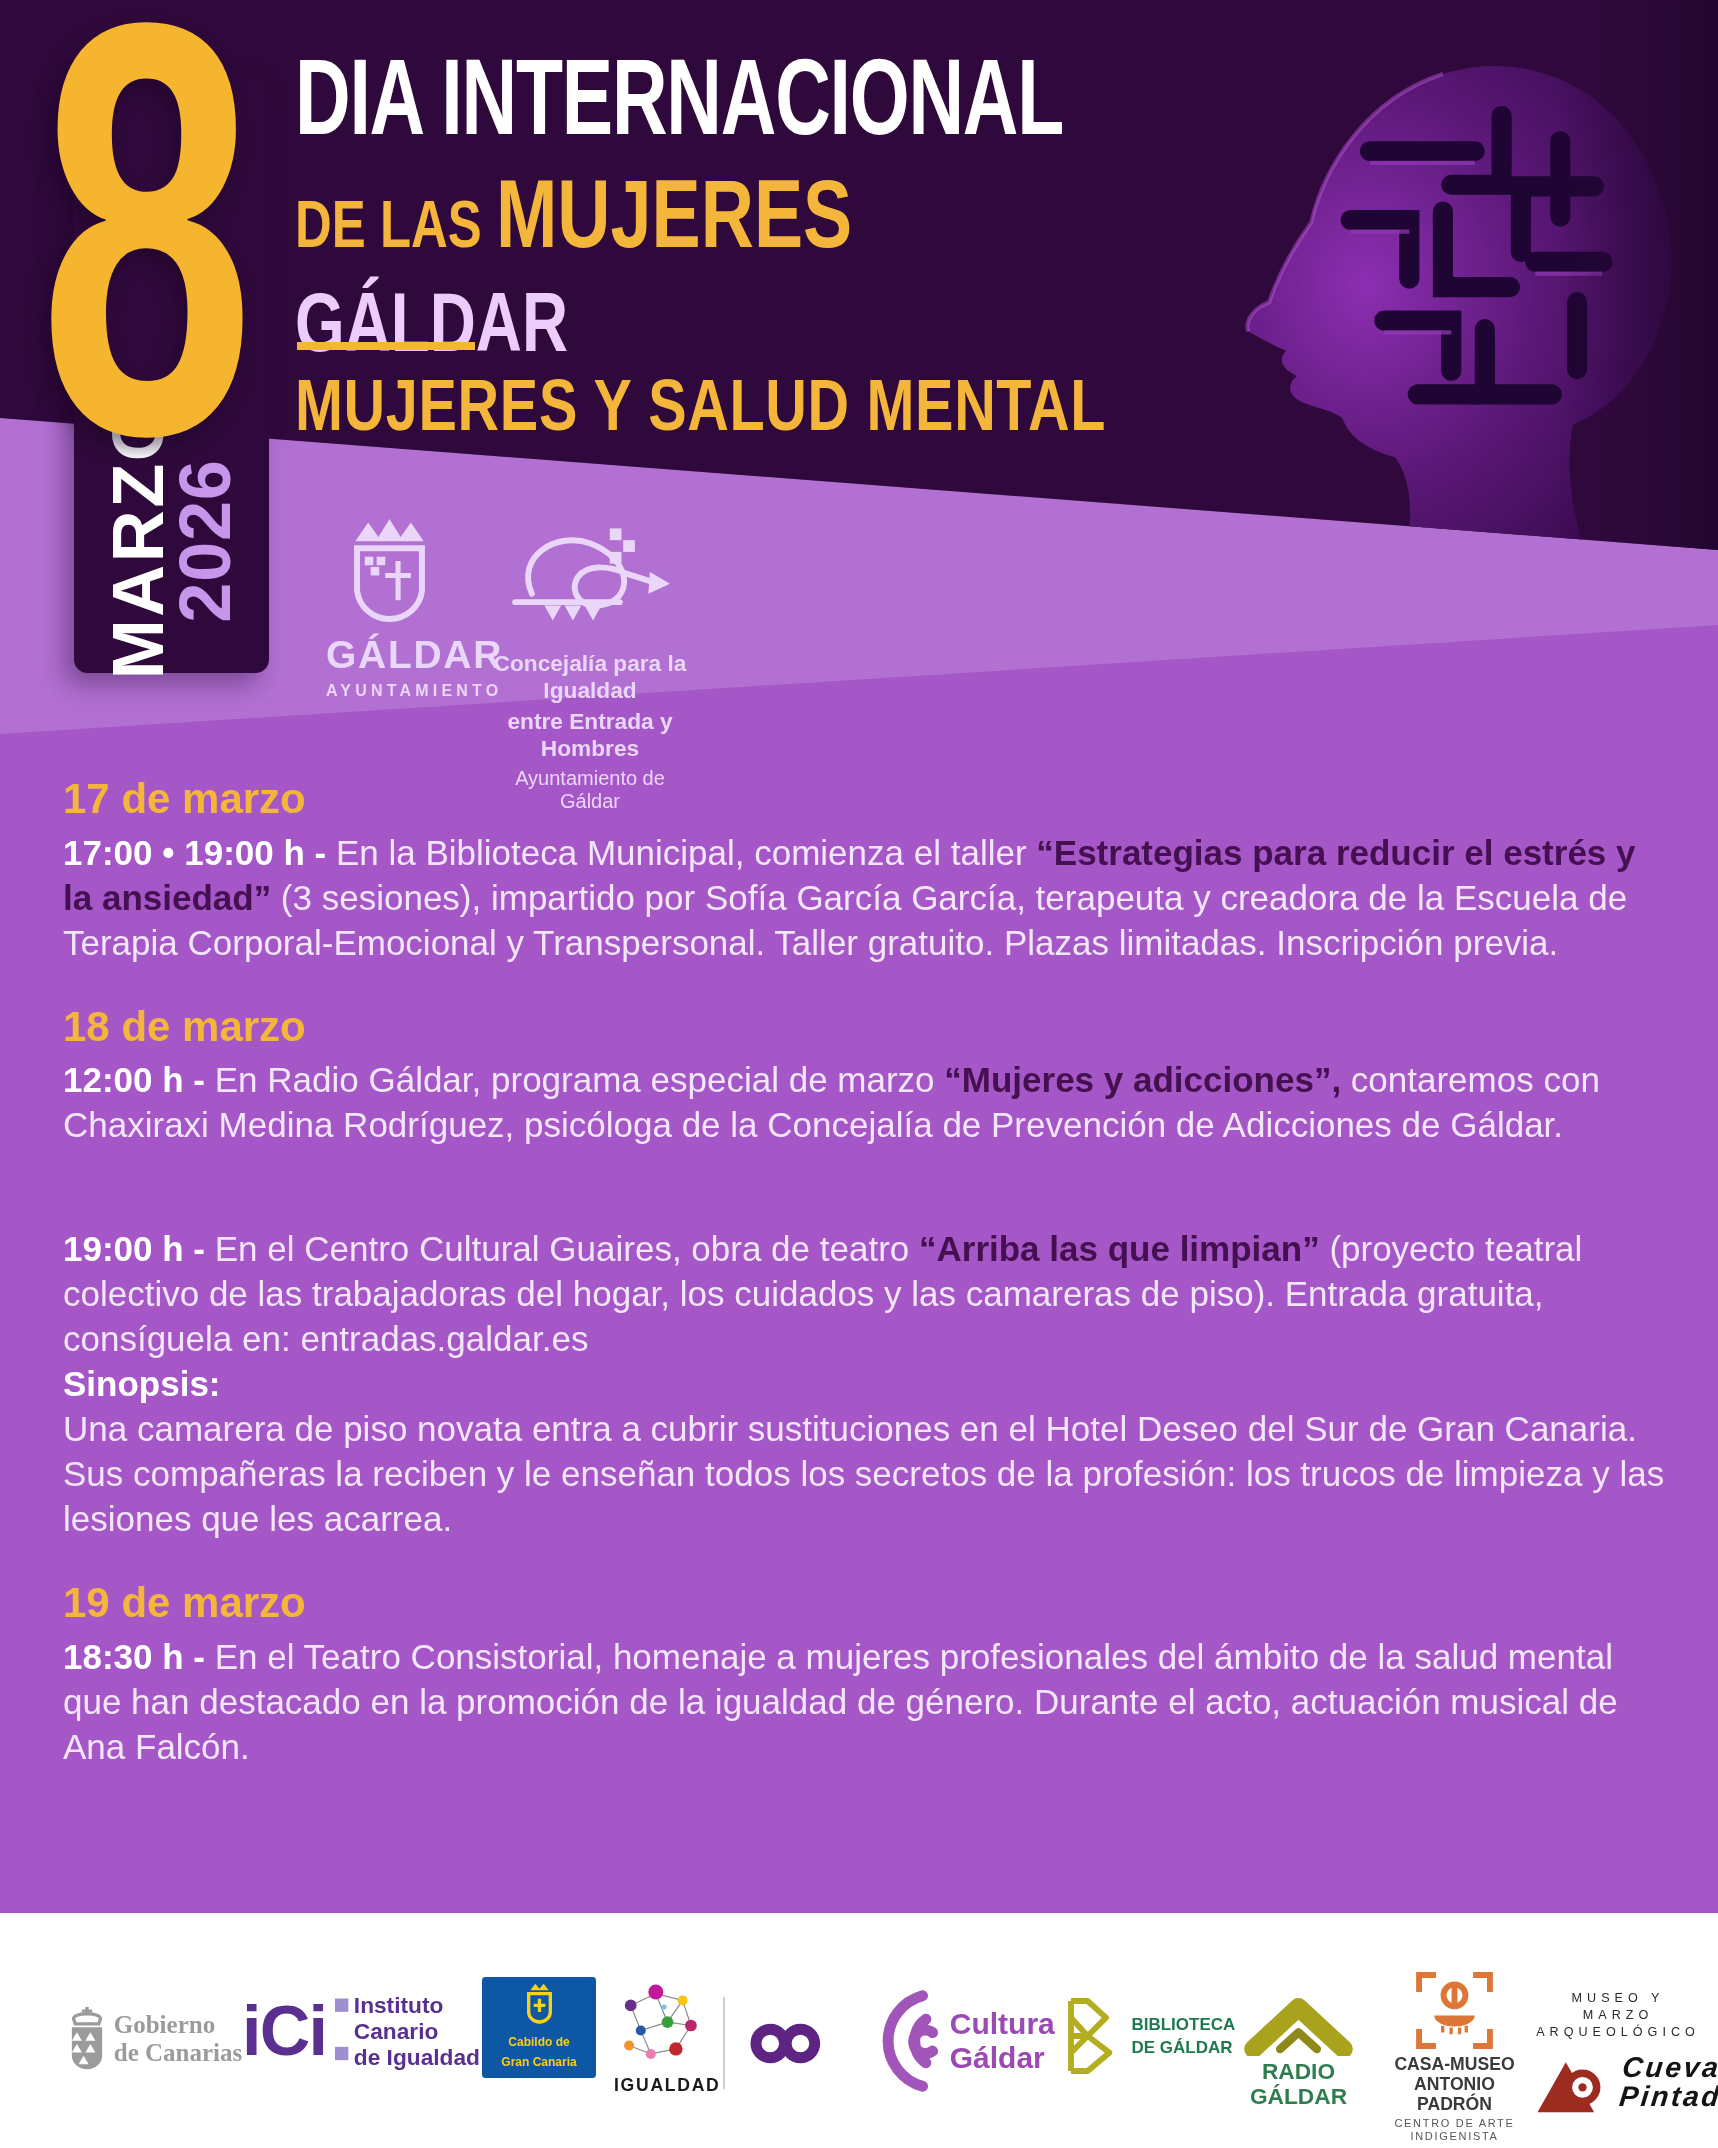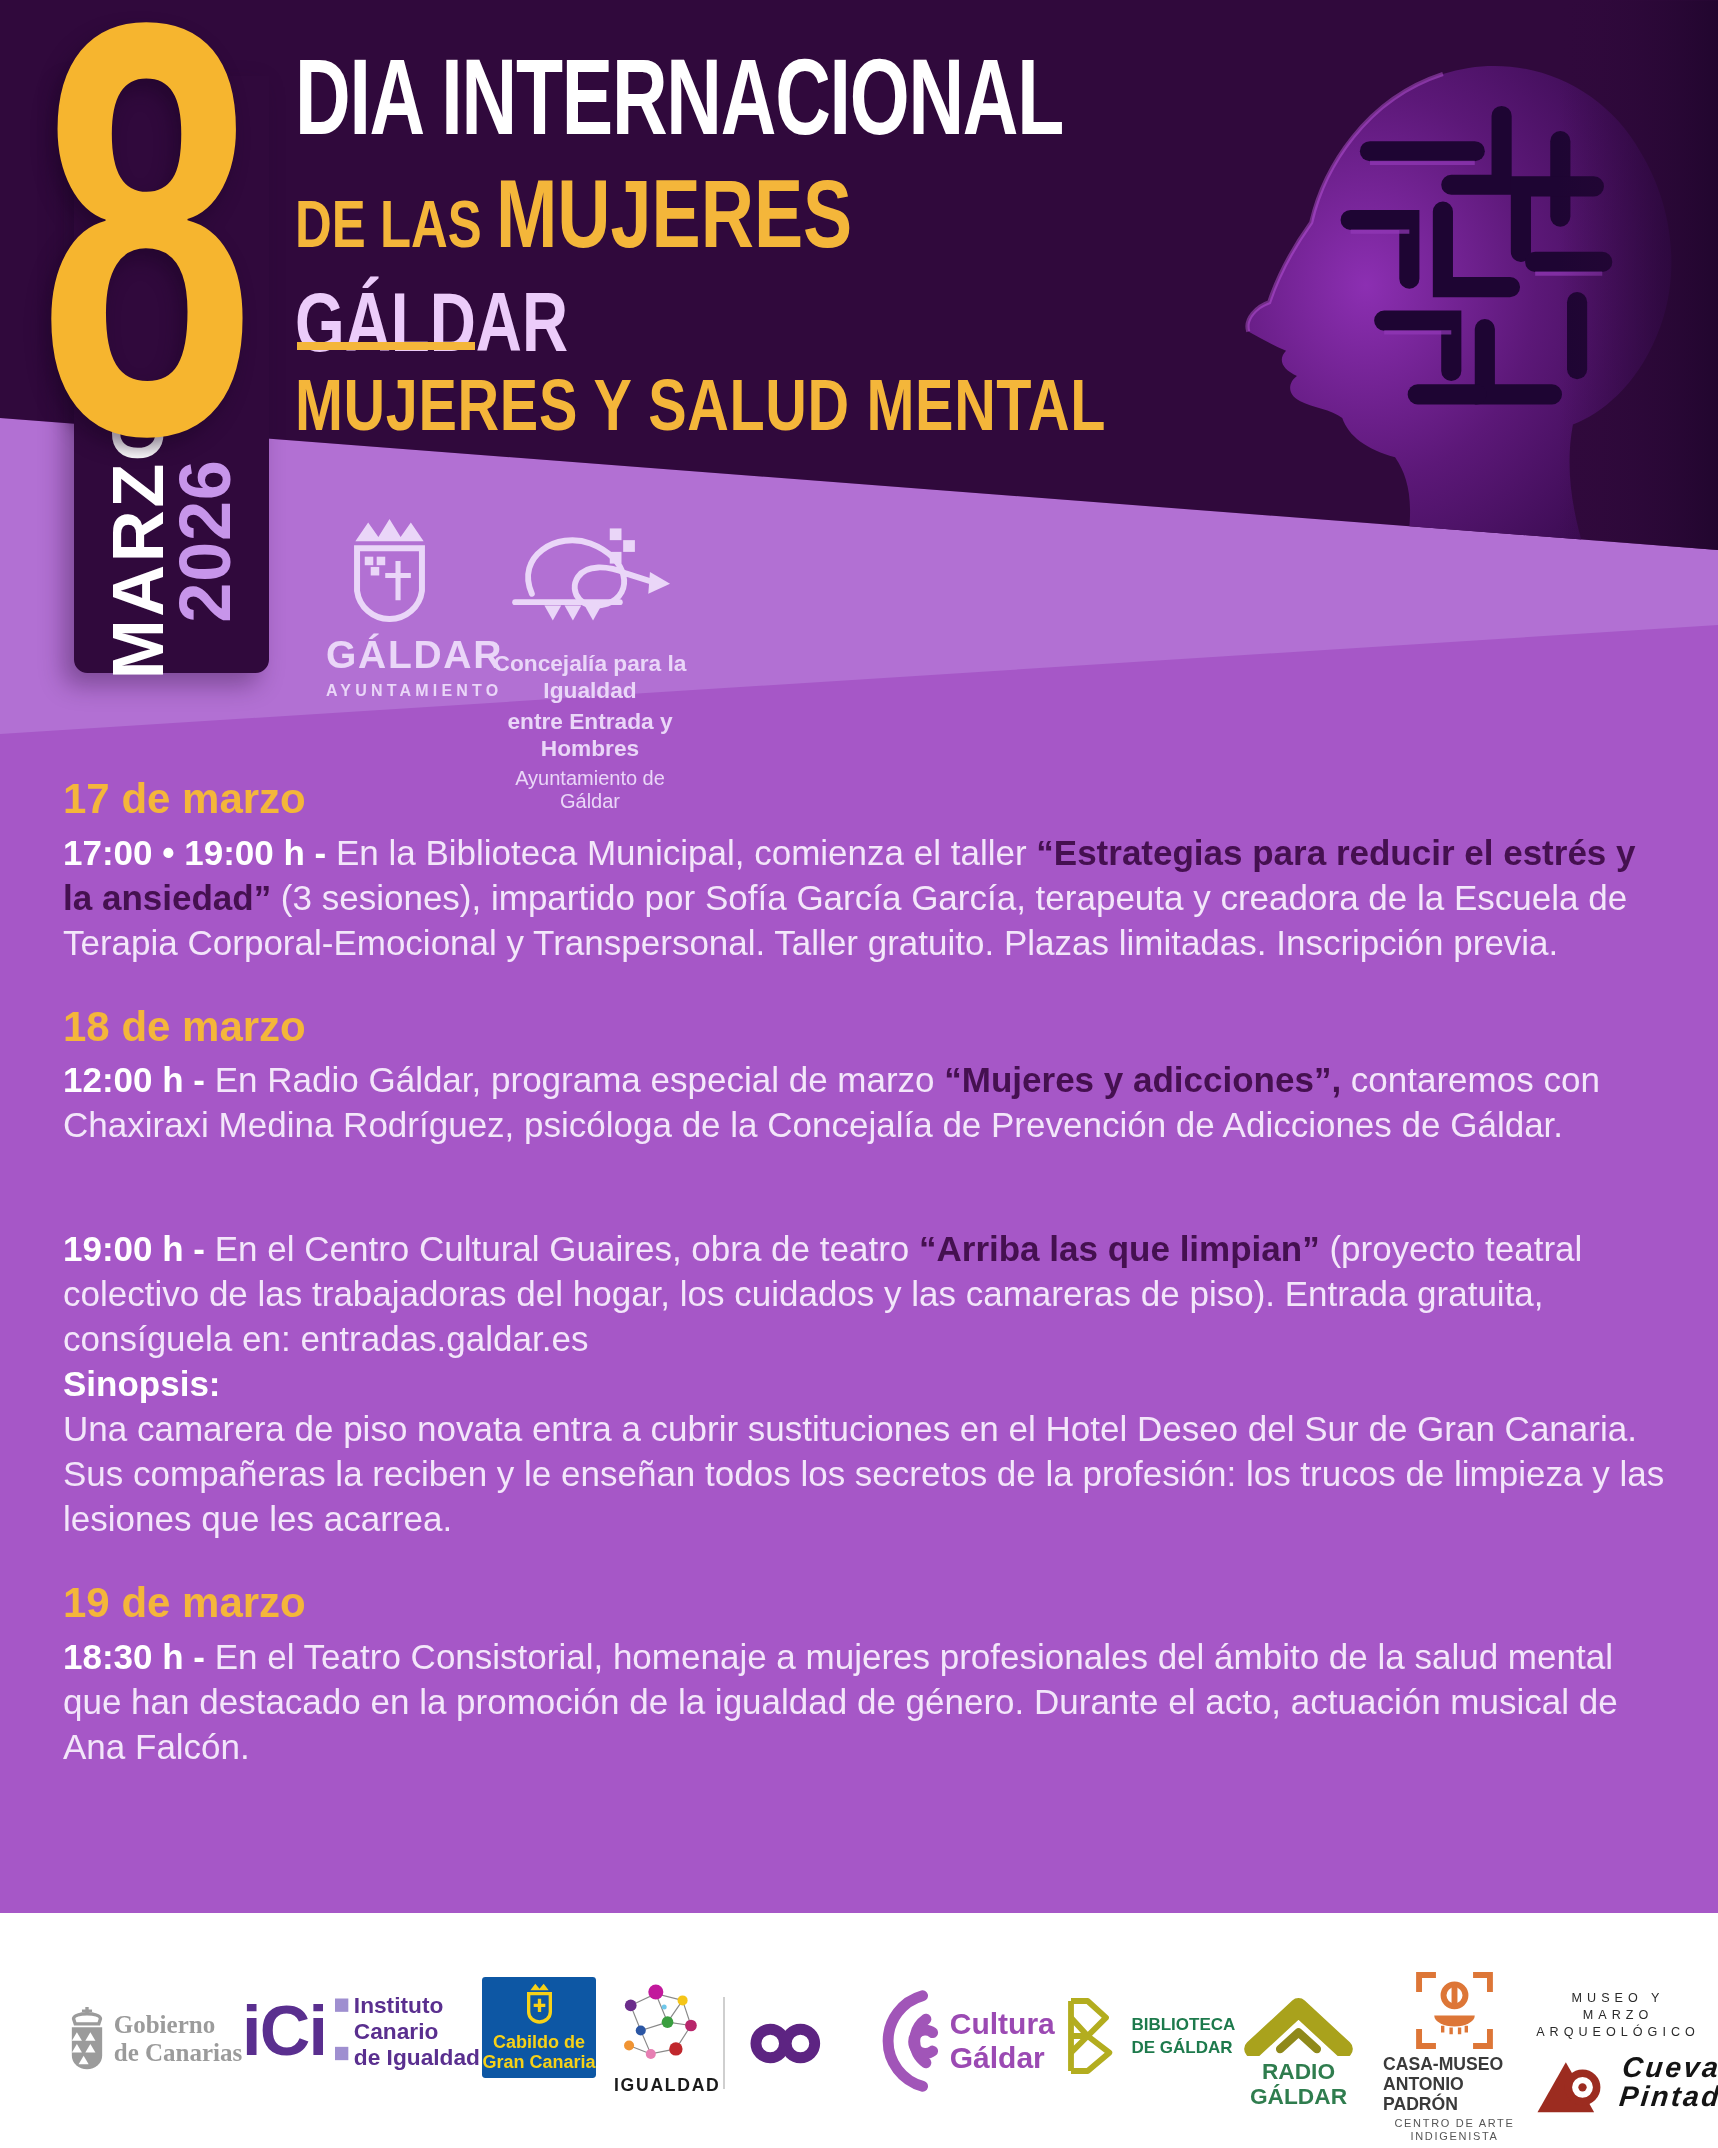--- a/index.html
+++ b/index.html
@@ -55,26 +55,26 @@
   .events p.gap{margin-top:79px;}
   .sg-n{color:#f3e6fa;font-weight:400;}
   .sg-bw{color:#ffffff;font-weight:700;}
   .sg-bd{color:#451050;font-weight:700;}
   
   .footer{position:absolute;left:0;top:1913px;width:1718px;height:235px;background:#ffffff;z-index:7;}
   .flogo{position:absolute;}
   .fg-txt{font-family:"Liberation Serif",serif;color:#9b9b9b;font-size:25px;line-height:28.5px;font-weight:600;}
   .ici-txt{color:#5a2f8f;font-size:22.7px;line-height:26px;font-weight:600;}
   .cab{background:#0d57a4;width:114px;height:101px;border-radius:3.4px;text-align:center;}
-  .cab-txt{color:#f7d117;font-size:18px;line-height:20px;font-weight:700;margin-top:1.7px;}
+  .cab-txt{color:#f7d117;font-size:12px;line-height:20px;font-weight:700;margin-top:1.7px;}
   .igl-txt{color:#1a1a1a;font-size:17.6px;font-weight:700;letter-spacing:1.7px;text-align:center;margin-top:3.4px;}
   .cul-txt{color:#9b4ab3;font-size:30px;line-height:34px;font-weight:700;}
   .bib-txt{color:#1d7a4c;font-size:17px;line-height:23.5px;font-weight:700;}
   .rad-txt{color:#2f7d4e;font-size:22.7px;line-height:25px;font-weight:700;text-align:center;}
-  .cm-t1{color:#3a3a3a;font-size:17.6px;line-height:20px;font-weight:700;margin-top:3.4px;}
+  .cm-t1{color:#3a3a3a;font-size:17.6px;line-height:20px;font-weight:700;text-align:center;margin-top:3.4px;}
   .cm-t2{color:#555;font-size:11px;line-height:13.4px;font-weight:400;letter-spacing:1.7px;text-align:center;margin-top:2.5px;}
   .cv-top{color:#2a2a2a;font-size:12.6px;line-height:17px;letter-spacing:5px;font-weight:400;text-align:center;}
   .cv-script{color:#141414;font-size:28.5px;line-height:28.5px;font-weight:700;letter-spacing:2.5px;
     transform:skewX(-6deg);font-style:italic;}
   .divline{position:absolute;width:1.7px;height:92px;background:#cfcfcf;}
 </style>
 </head>
 <body>
 
 <div class="poster">

